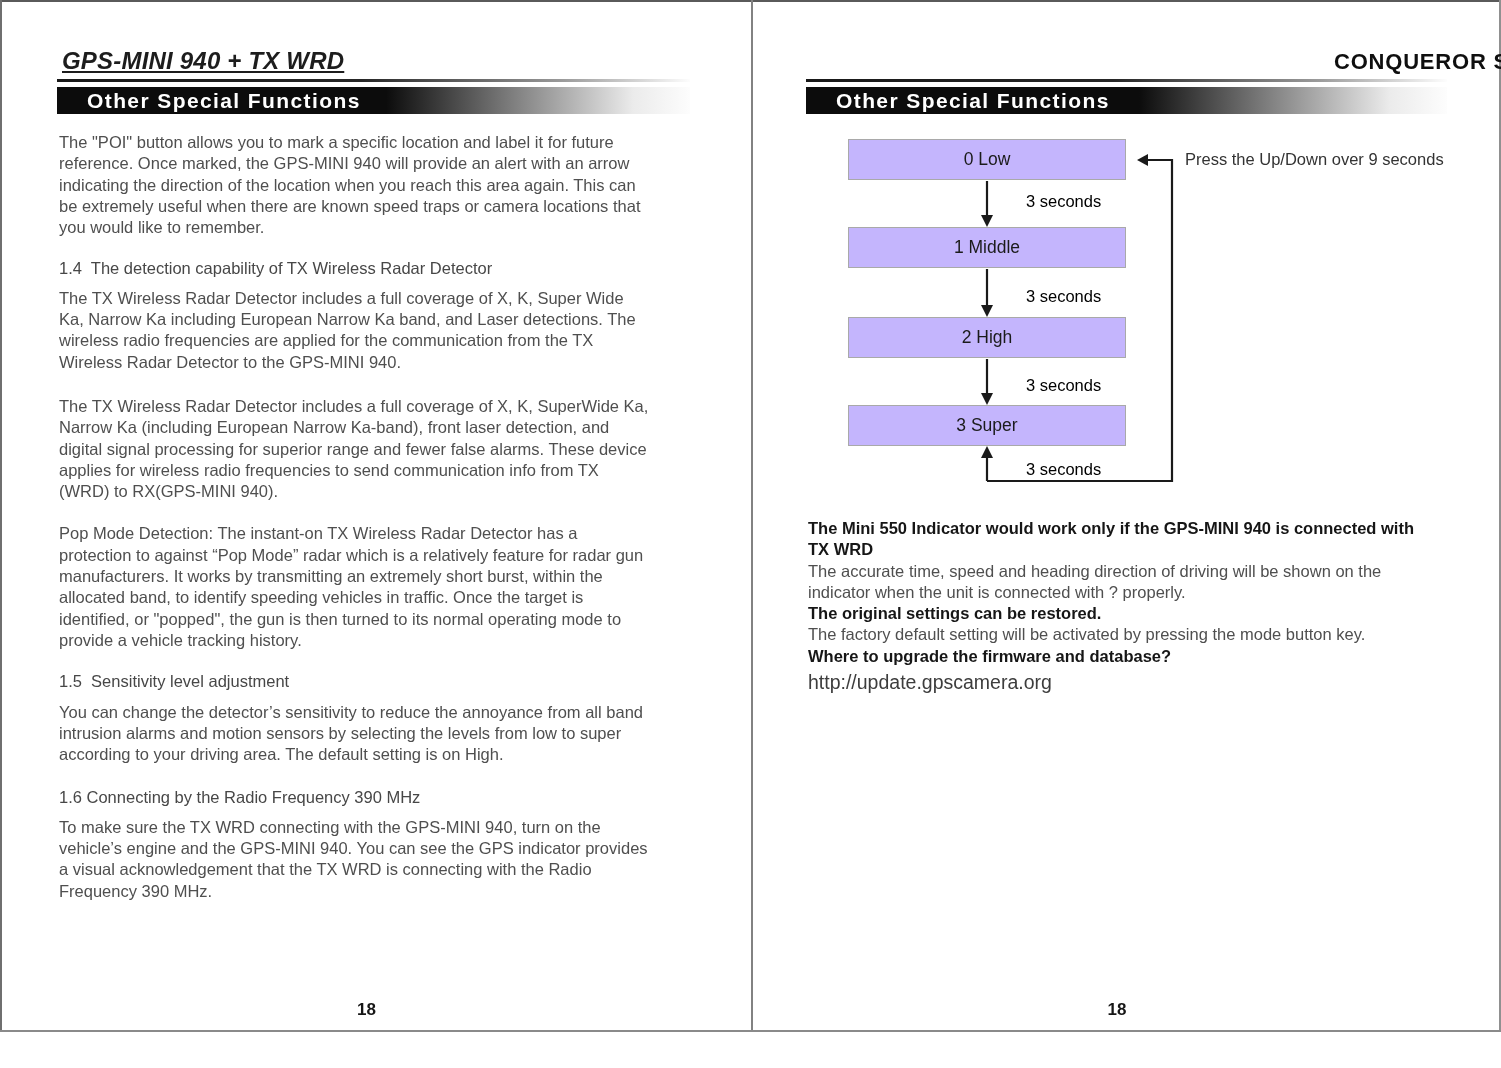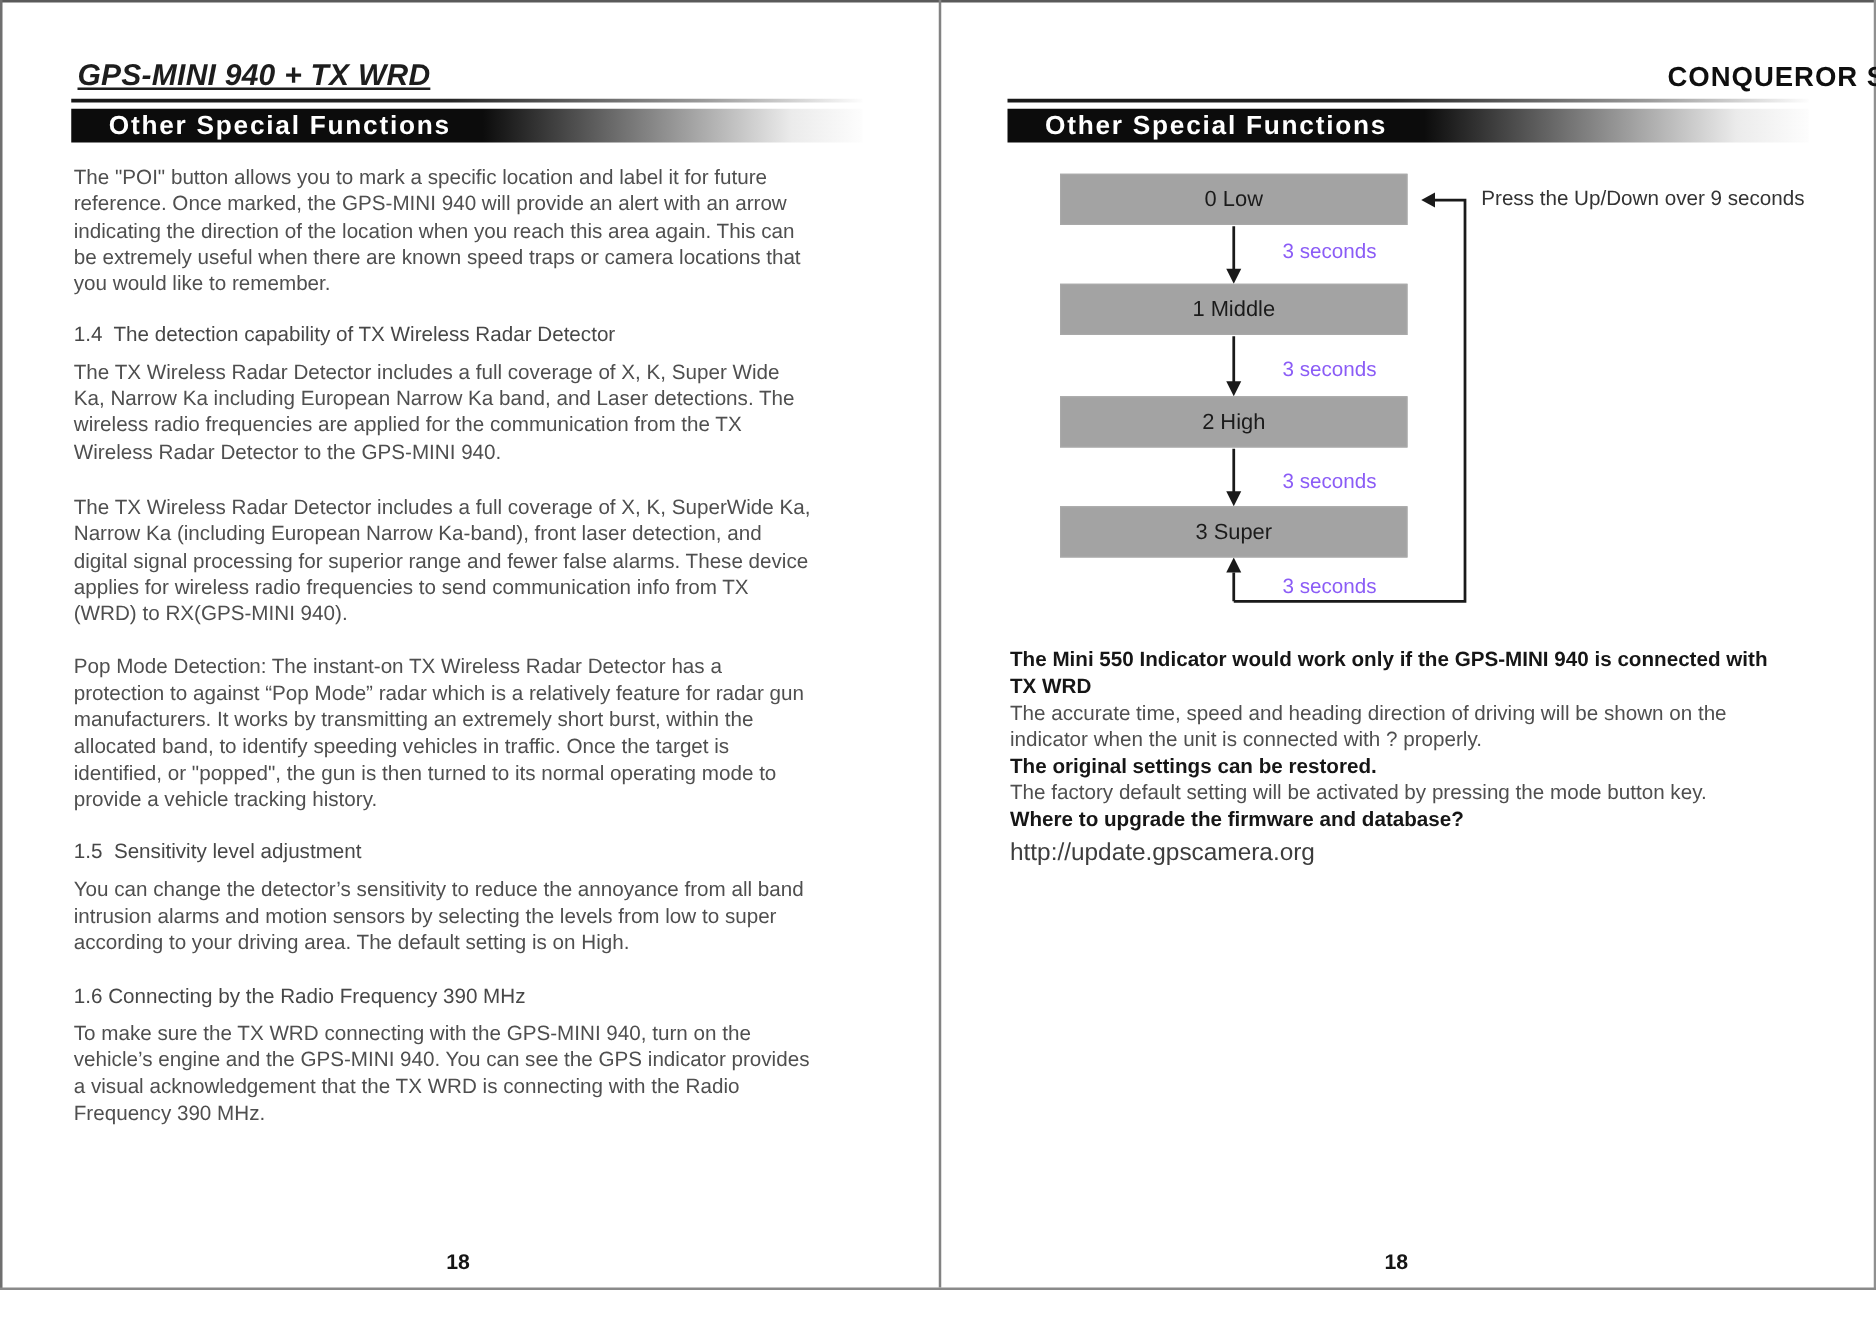--- a/index.html
+++ b/index.html
@@ -57,24 +57,24 @@
 
   .pagenum{position:absolute;top:1000px;font-weight:bold;font-size:17px;color:#161616;text-align:center;}
   .lp-pagenum{left:0;width:733px;}
   .rp-pagenum{left:0;width:728px;}
 
   
   .flowchart{position:absolute;left:0;top:0;width:746px;height:505px;}
   .flow-svg{position:absolute;left:0;top:0;}
   .flow-box{
     position:absolute;left:95px;width:278px;height:41px;box-sizing:border-box;
-    border:1px solid #a9a9a9;background:#a3a3a3;text-align:center;
+    border:1px solid #a9a9a9;background:#c4b5fd;text-align:center;
     font-size:17.5px;line-height:39px;color:#1b1b1b;
   }
-  .flow-interval{position:absolute;left:273px;font-size:16.5px;line-height:19px;color:#8b5cf6;}
+  .flow-interval{position:absolute;left:273px;font-size:16.5px;line-height:19px;color:#000000;}
   .press-label{position:absolute;left:432px;top:149px;font-size:16.5px;line-height:20px;color:#333;}
 
   .rp-text{position:absolute;left:55px;top:518px;width:680px;font-size:16.5px;line-height:21.3px;}
   .rp-h{margin:0;white-space:pre-line;font-weight:bold;color:#161616;}
   .rp-p{margin:0;white-space:pre-line;color:#4f4f4f;}
   .rp-url{margin:3px 0 0;font-size:19.5px;line-height:25px;color:#3d3d3d;}
 </style>
 </head>
 <body>
 

